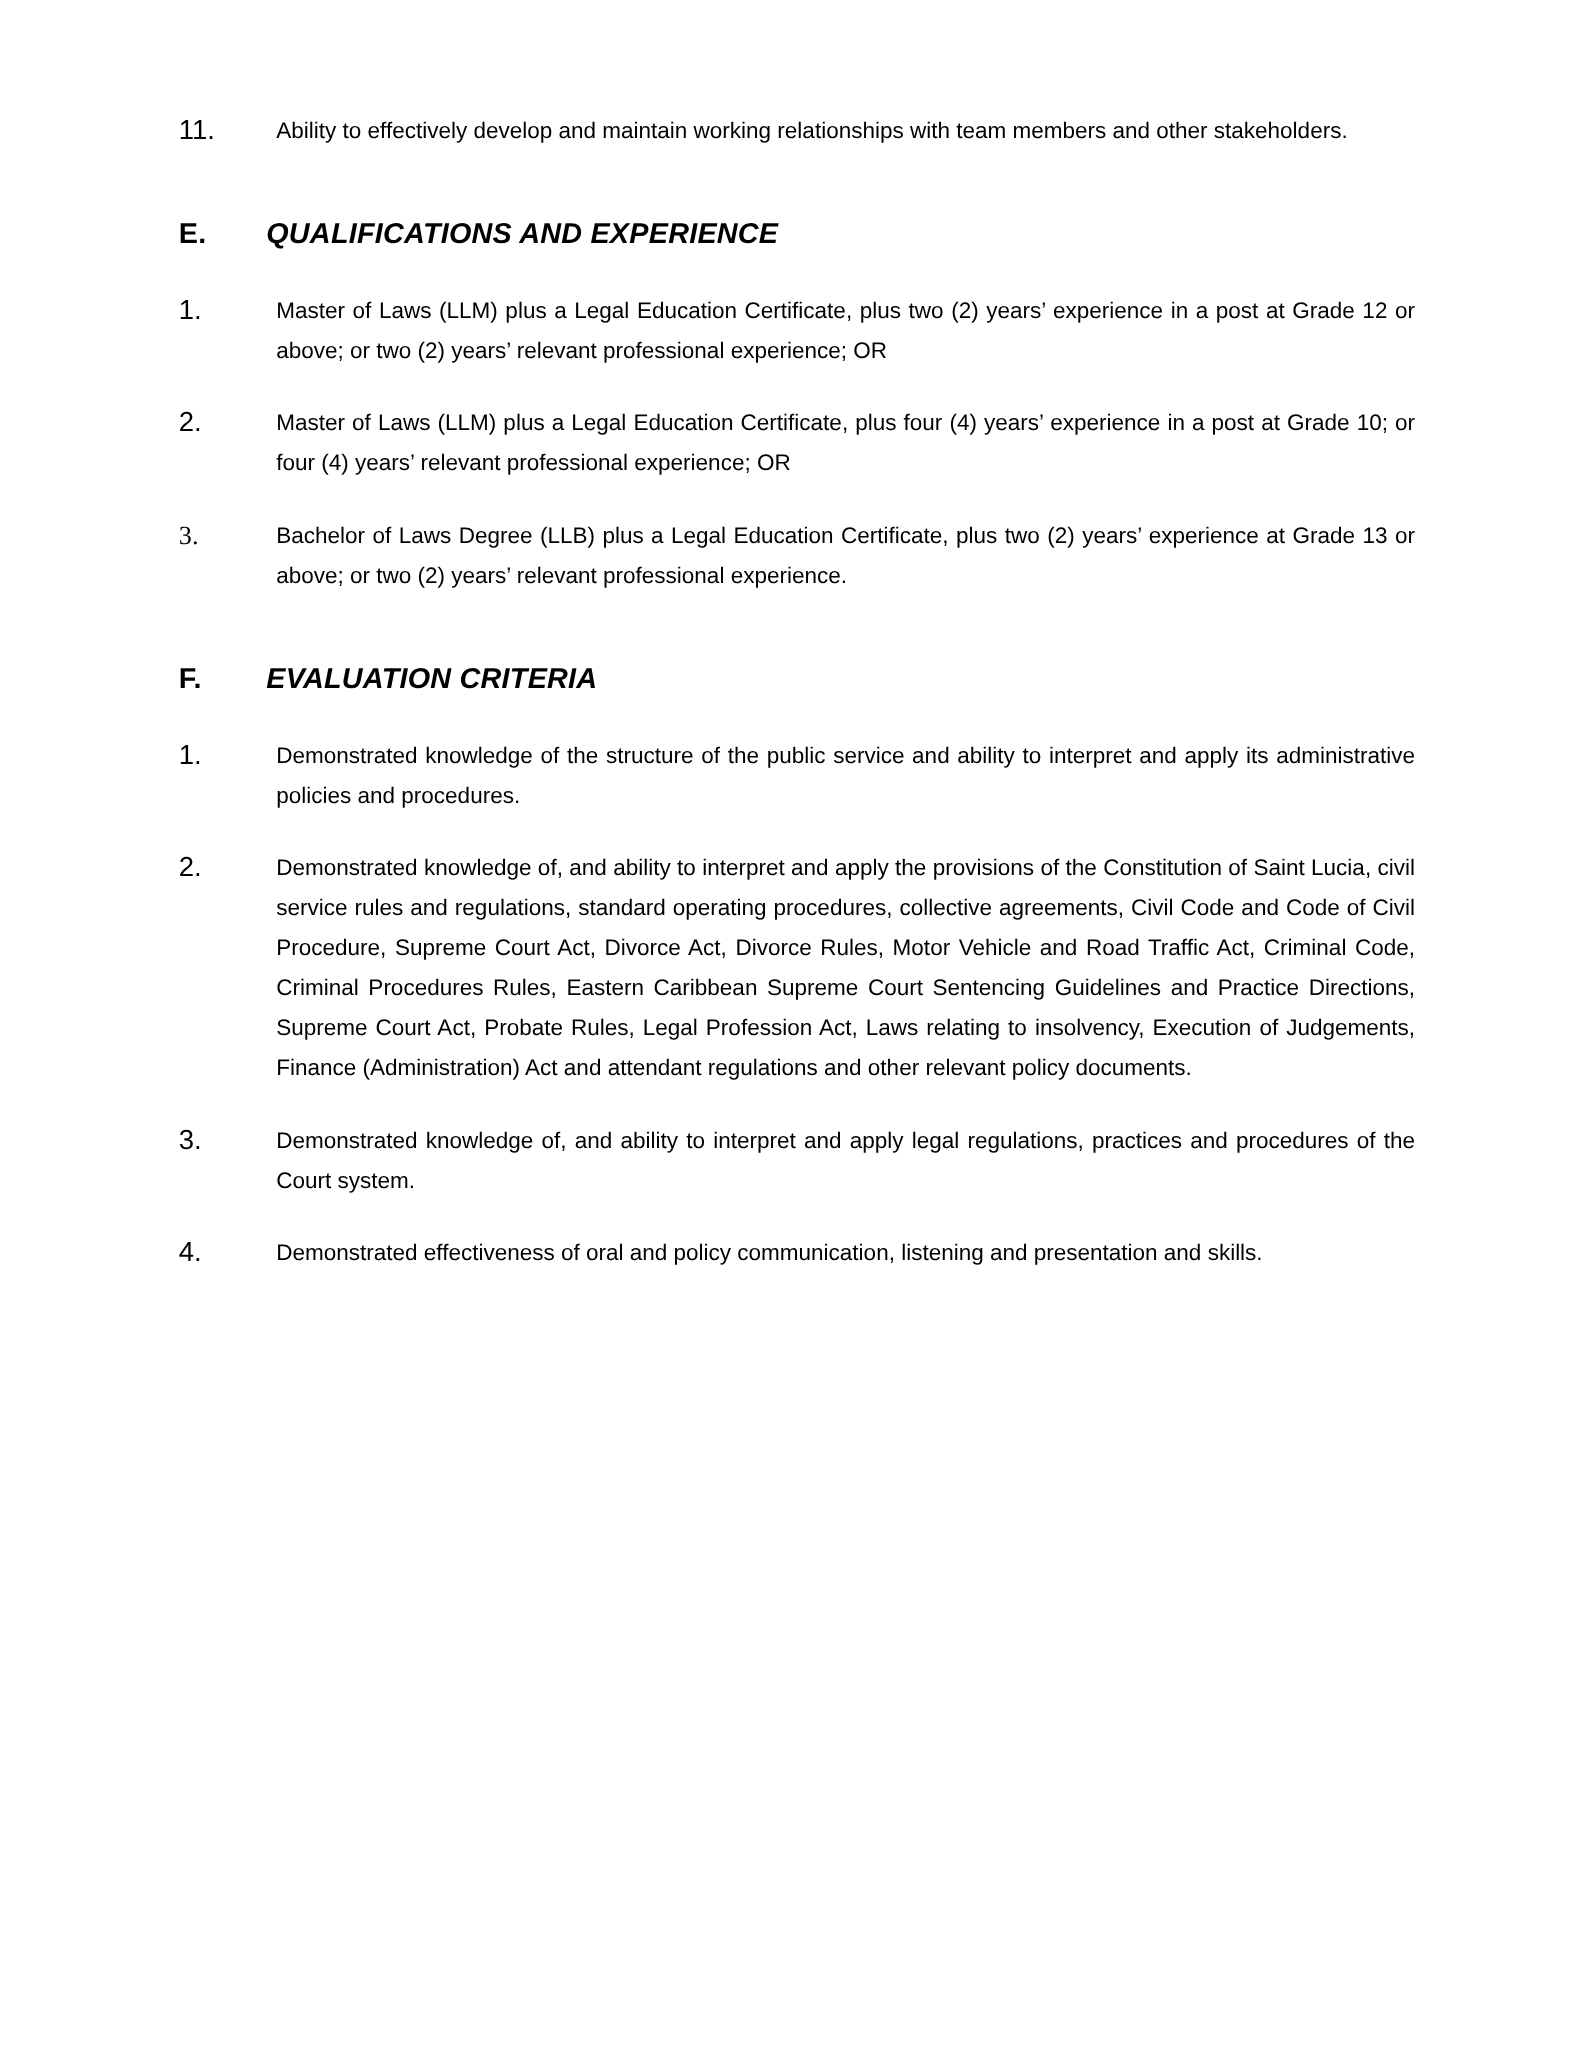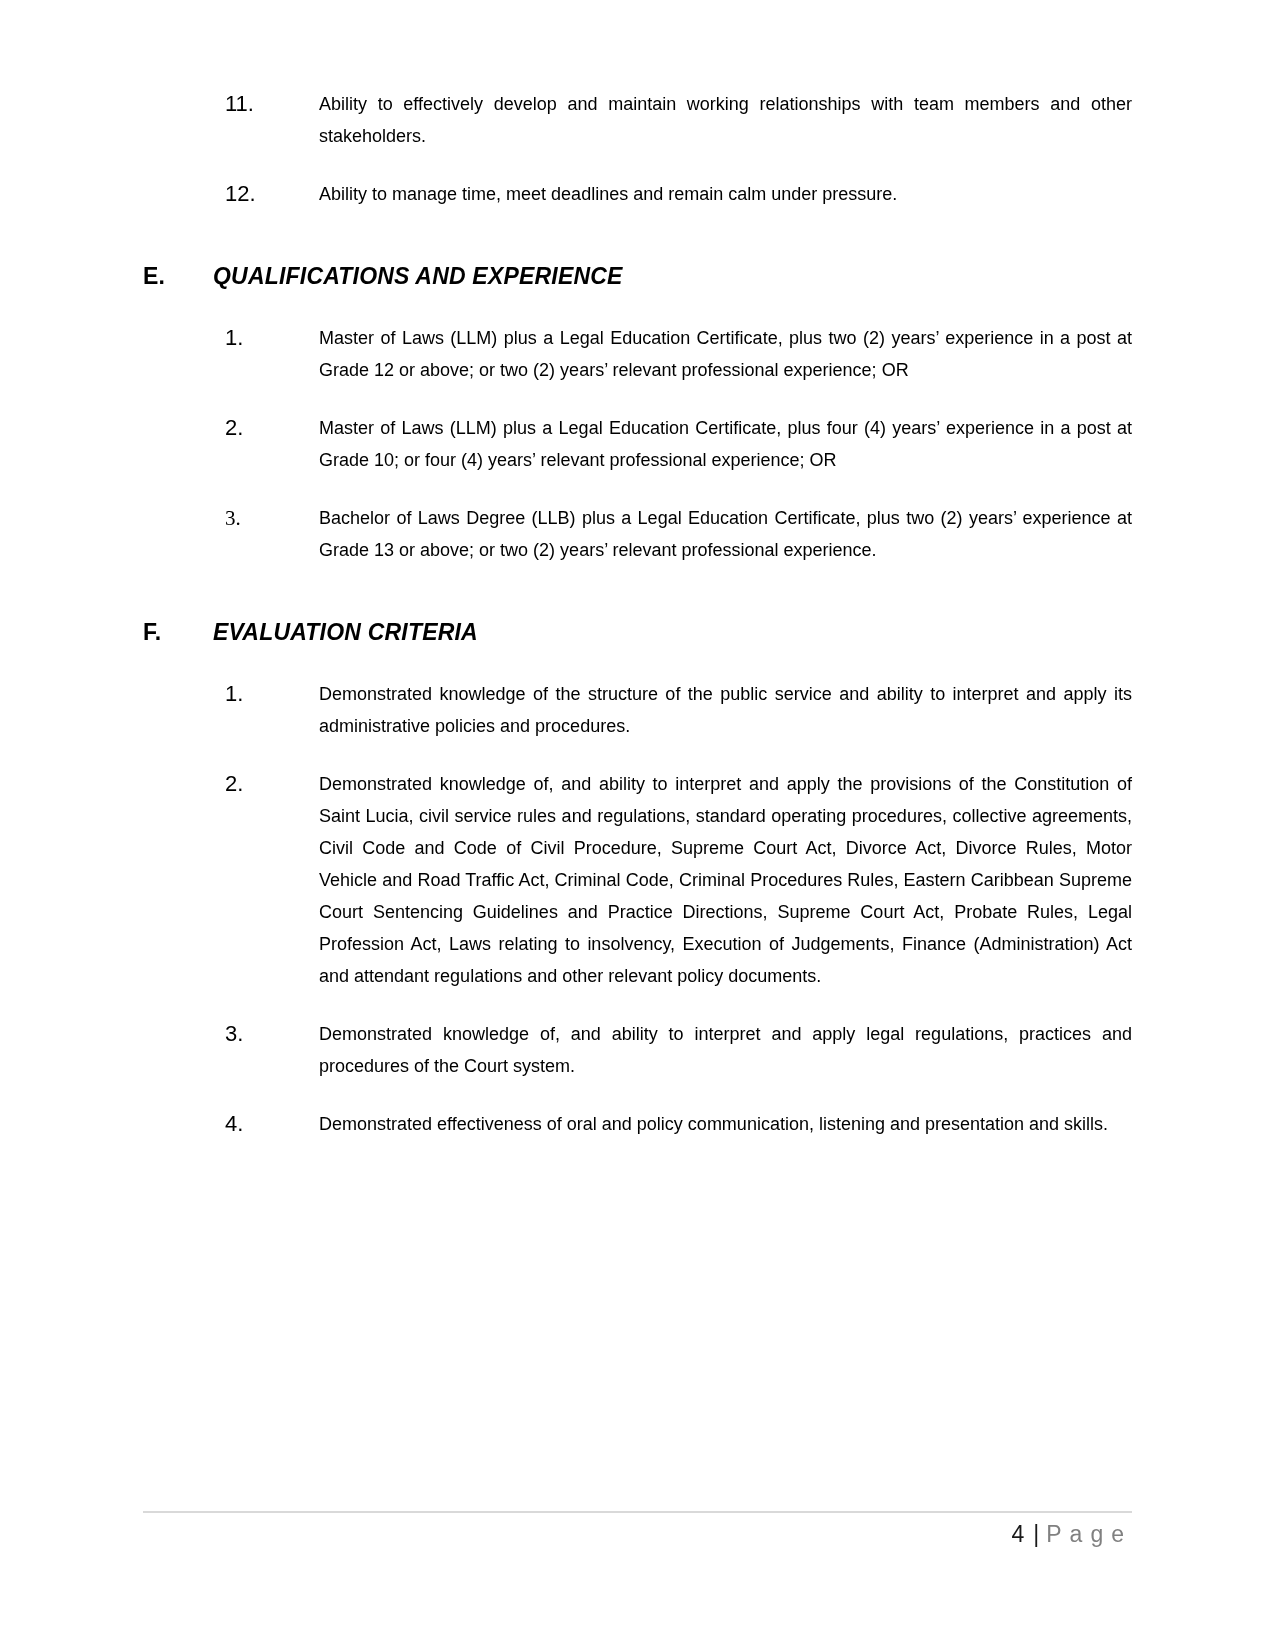--- a/index.html
+++ b/index.html
@@ -32,23 +32,21 @@
     margin-bottom: 30px;
     letter-spacing: 0.2px;
   }
   .section-letter {
     flex: none;
     width: 70px;
   }
   .section-title { flex: 1; font-style: italic; }
   .list-item {
     display: flex;
-    margin-left: 82px;
     margin-bottom: 26px;
-    gap: 16px;
   }
   .list-item:last-child { margin-bottom: 0; }
   .item-number {
     flex: none;
     width: 78px;
     font-size: 22px;
     line-height: 32px;
   }
   .item-number.serif-marker {
     font-family: "Liberation Serif", "DejaVu Serif", serif;
@@ -91,24 +89,20 @@
 </head>
 <body>
 
 <div class="page">
   <main class="content" id="doc-body">
       <section class="doc-section">
         <div class="list-item">
           <span class="item-number">11.</span>
           <p class="item-text"><span>Ability to effectively develop and maintain working relationships with team members and other stakeholders.</span></p>
         </div>
-        <div class="list-item">
-          <span class="item-number">12.</span>
-          <p class="item-text"><span>Ability to manage time, meet deadlines and remain calm under pressure.</span></p>
-        </div>
       </section>
       <section class="doc-section">
         <div class="section-heading">
           <span class="section-letter">E.</span>
           <span class="section-title">QUALIFICATIONS AND EXPERIENCE</span>
         </div>
         <div class="list-item">
           <span class="item-number">1.</span>
           <p class="item-text"><span>Master of Laws (LLM) plus a Legal Education Certificate, plus two (2) years’ experience in a post at Grade 12 or above; or two (2) years’ relevant professional experience; </span><span class="bold">OR</span></p>
         </div>
@@ -138,17 +132,13 @@
           <span class="item-number">3.</span>
           <p class="item-text"><span>Demonstrated knowledge of, and ability to interpret and apply legal regulations, practices and procedures of the Court system.</span></p>
         </div>
         <div class="list-item">
           <span class="item-number">4.</span>
           <p class="item-text"><span>Demonstrated effectiveness of oral and policy communication, listening and presentation and skills.</span></p>
         </div>
       </section>
     </main>
 
-  <footer class="footer">
-    <div class="footer-rule"></div>
-    <div class="footer-text"><span>4</span><span class="footer-sep">|</span><span class="footer-pagelabel">Page</span></div>
-  </footer>
 </div>
 
 </body></html>

